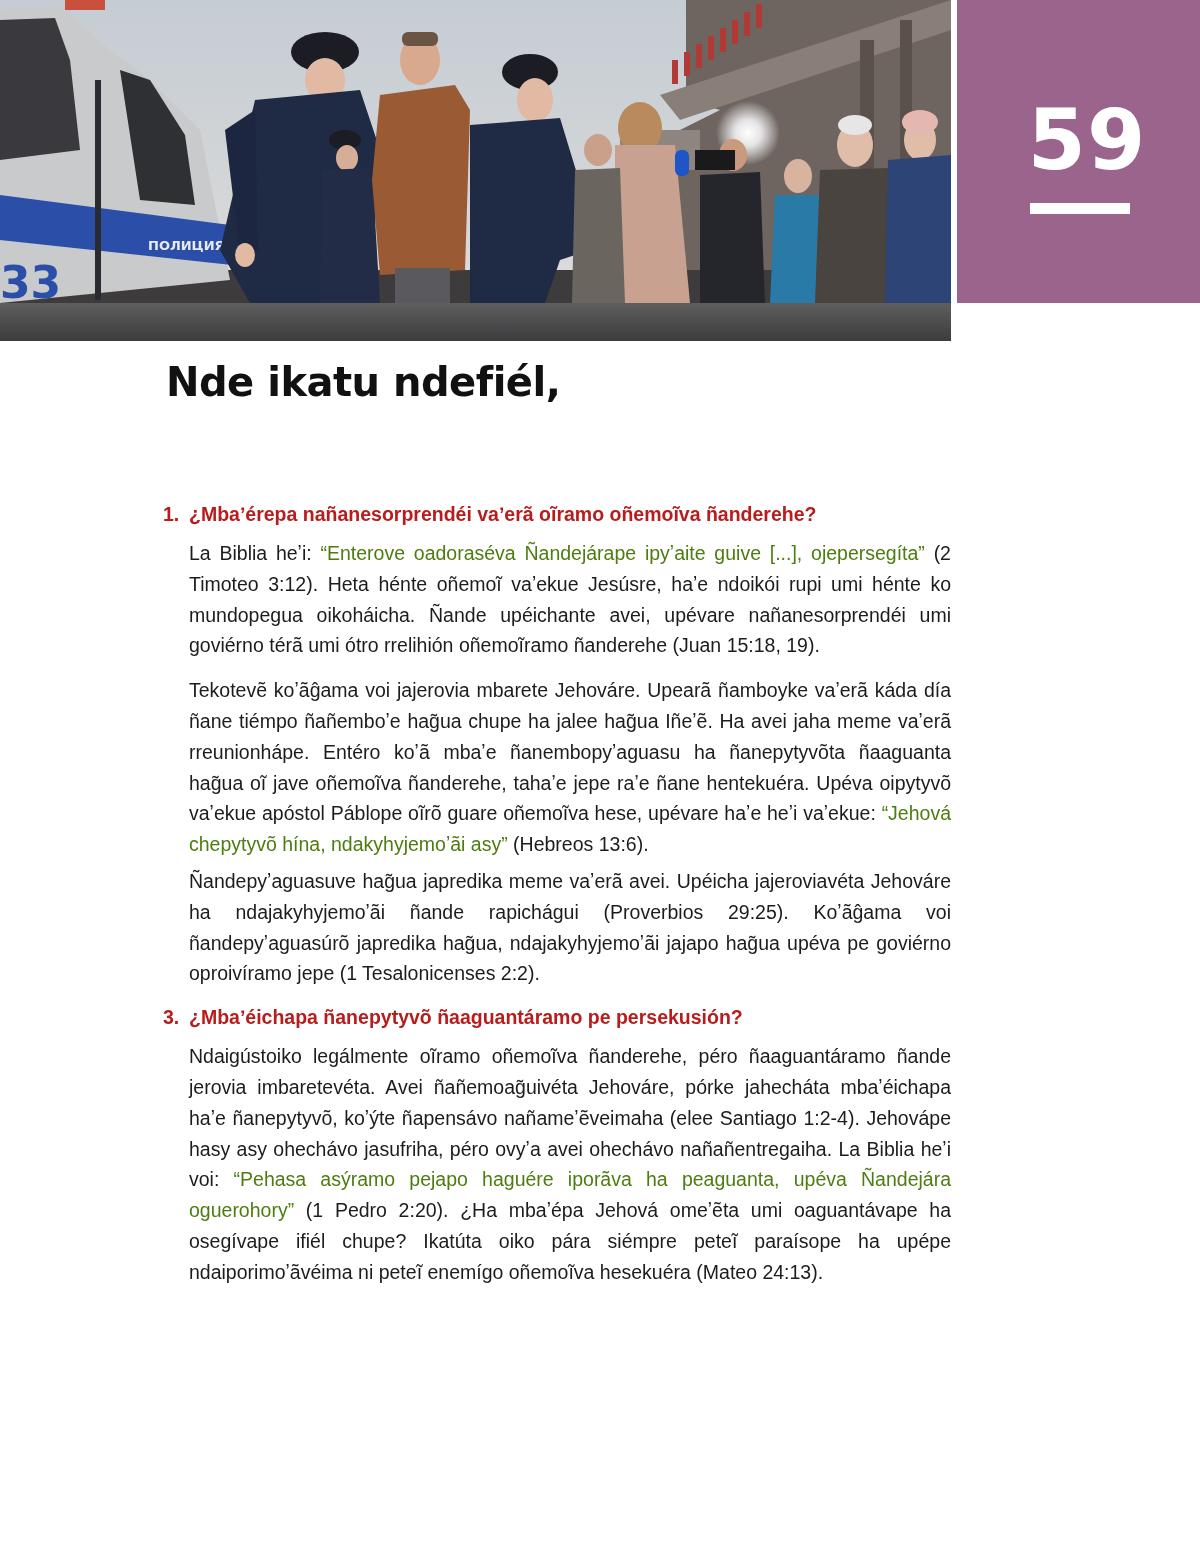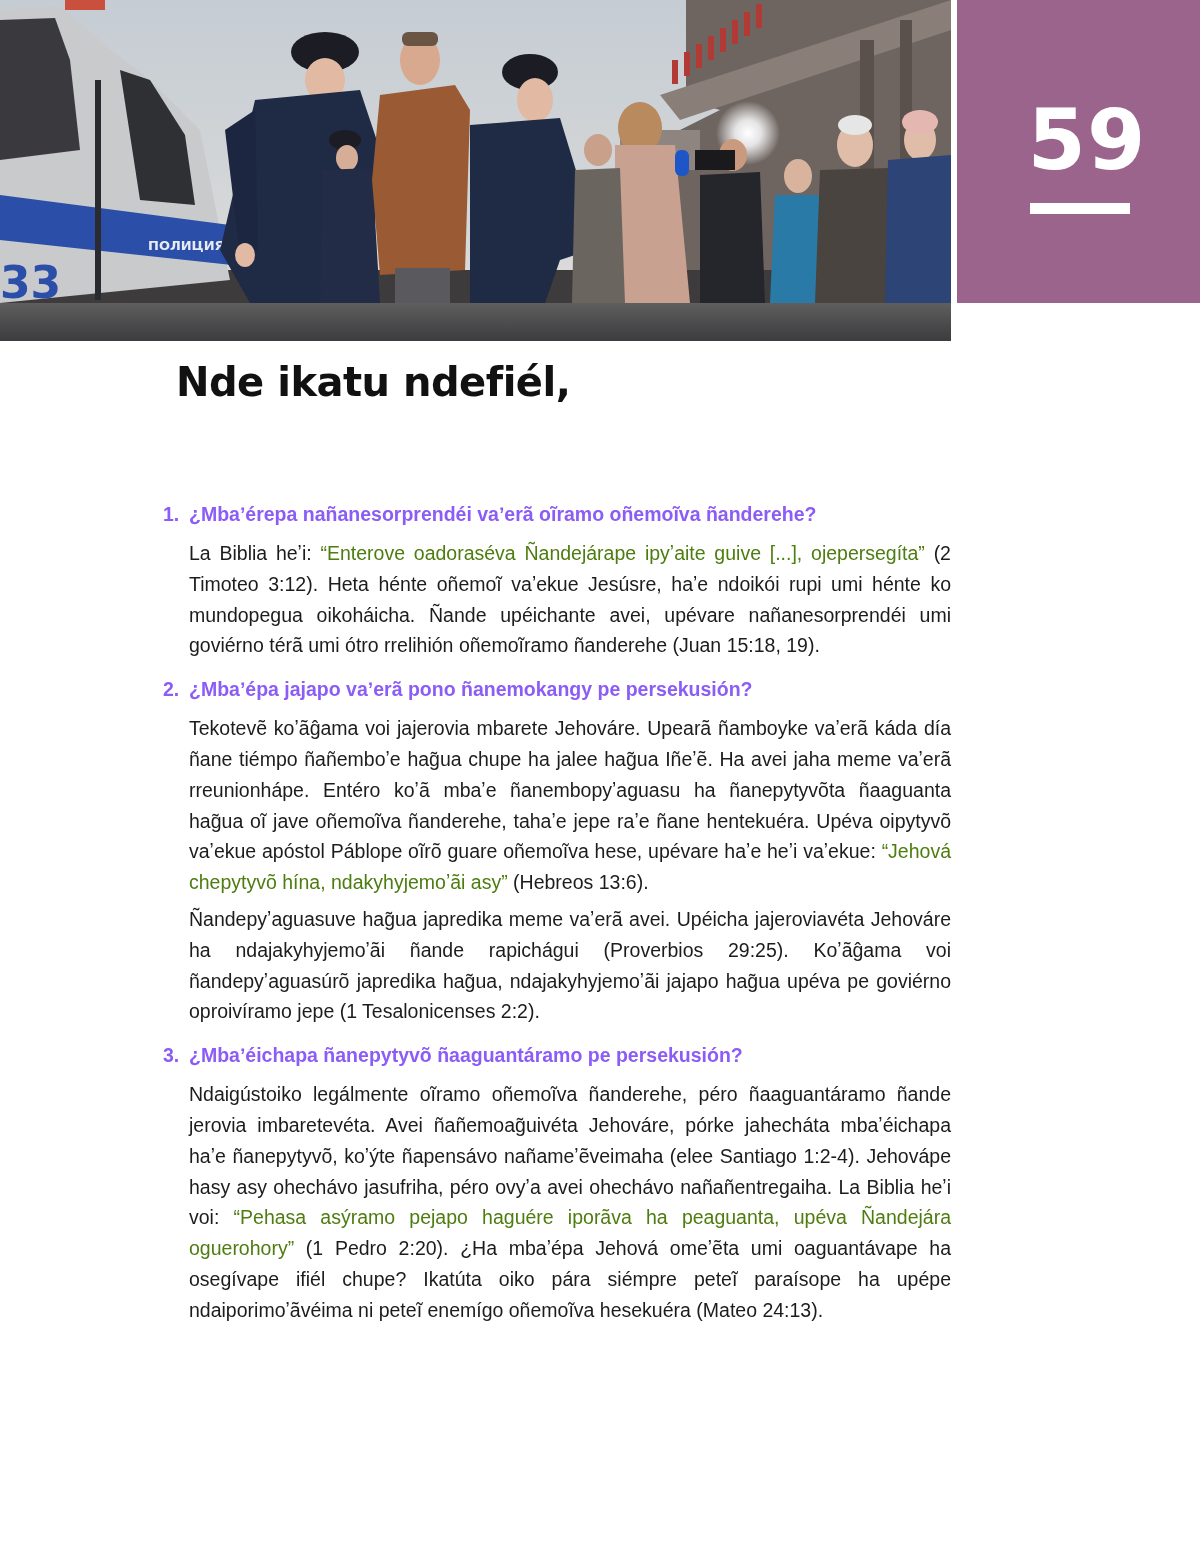--- a/index.html
+++ b/index.html
@@ -12,32 +12,32 @@
   .hero svg { position: absolute; left: 0; top: 0; }
 
   
   .num-panel { position: absolute; left: 957px; top: 0; width: 260px; height: 303px; background: #9b648d; }
   .num-panel .num { position: absolute; left: 0; right: 0; top: 98px; text-align: center;
                     color: #ffffff; font-weight: bold; font-size: 84px; line-height: 1;
                     font-family: "DejaVu Sans", sans-serif; letter-spacing: 1px; }
   .num-panel .rule { position: absolute; left: 1030px; left: 73px; top: 203px; width: 100px; height: 11px; background: #ffffff; }
 
   
-  .title { position: absolute; left: 176px; top: 356px; margin: 0;
+  .title { position: absolute; left: 166px; top: 356px; margin: 0;
            font-family: "DejaVu Sans", sans-serif; font-weight: bold; font-size: 40px;
            line-height: 52px; color: #111; letter-spacing: -0.5px; }
   .title span { display: block; }
 
   
   .content { position: absolute; left: 163px; top: 500px; width: 788px; }
   .para { margin: 0 0 0 26px; font-size: 19.5px; line-height: 30.8px; text-align: justify;
           font-family: "Liberation Sans", sans-serif; color: #1c1c1c; }
   .para b { font-weight: normal; color: #4d7c0f; }
   .intro { margin-bottom: 15px; }
-  .q { margin: 0 0 10px 0; color: #8b5cf6; font-weight: bold; font-size: 19.5px; line-height: 28px;
+  .q { margin: 0 0 10px 0; color: #b91c1c; font-weight: bold; font-size: 19.5px; line-height: 28px;
        font-family: "Liberation Sans", sans-serif; }
   .q .qn { display: inline-block; width: 26px; }
   .para + .para { margin-top: 6px; }
   .block { margin-bottom: 14px; }
 </style>
 </head>
 <body>
 
 <div class="hero">
   <svg width="951" height="303" viewBox="0 0 951 303">
@@ -154,23 +154,20 @@
 
 
   <div class="block">
     <div class="q">
       <span class="qn">1.</span><span>¿Mbaʼérepa nañanesorprendéi vaʼerã oĩramo oñemoĩva ñanderehe?</span>
     </div>
     <p class="para"><span>La Biblia heʼi: </span><b>“Enterove oadoraséva Ñandejárape ipyʼaite guive [...], ojepersegíta”</b><span> (2 Timoteo 3:12). Heta hénte oñemoĩ vaʼekue Jesúsre, haʼe ndoikói rupi umi hénte ko mundopegua oikoháicha. Ñande upéichante avei, upévare nañanesorprendéi umi goviérno térã umi ótro rrelihión oñemoĩramo ñanderehe (Juan 15:18, 19).</span></p>
   </div>
 
   <div class="block">
-    <div class="q">
-      <span class="qn">2.</span><span>¿Mbaʼépa jajapo vaʼerã pono ñanemokangy pe persekusión?</span>
-    </div>
     <p class="para"><span>Tekotevẽ koʼãĝama voi jajerovia mbarete Jehováre. Upearã ñamboyke vaʼerã káda día ñane tiémpo ñañemboʼe hag̃ua chupe ha jalee hag̃ua Iñeʼẽ. Ha avei jaha meme vaʼerã rreunionhápe. Entéro koʼã mbaʼe ñanembopyʼaguasu ha ñanepytyvõta ñaaguanta hag̃ua oĩ jave oñemoĩva ñanderehe, tahaʼe jepe raʼe ñane hentekuéra. Upéva oipytyvõ vaʼekue apóstol Páblope oĩrõ guare oñemoĩva hese, upévare haʼe heʼi vaʼekue: </span><b>“Jehová chepytyvõ hína, ndakyhyjemoʼãi asy”</b><span> (Hebreos 13:6).</span></p>
     <p class="para"><span>Ñandepyʼaguasuve hag̃ua japredika meme vaʼerã avei. Upéicha jajeroviavéta Jehováre ha ndajakyhyjemoʼãi ñande rapichágui (Proverbios 29:25). Koʼãĝama voi ñandepyʼaguasúrõ japredika hag̃ua, ndajakyhyjemoʼãi jajapo hag̃ua upéva pe goviérno oproivíramo jepe (1 Tesalonicenses 2:2).</span></p>
   </div>
 
   <div class="block">
     <div class="q">
       <span class="qn">3.</span><span>¿Mbaʼéichapa ñanepytyvõ ñaaguantáramo pe persekusión?</span>
     </div>
     <p class="para"><span>Ndaigústoiko legálmente oĩramo oñemoĩva ñanderehe, péro ñaaguantáramo ñande jerovia imbaretevéta. Avei ñañemoag̃uivéta Jehováre, pórke jahecháta mbaʼéichapa haʼe ñanepytyvõ, koʼýte ñapensávo nañameʼẽveimaha (elee Santiago 1:2-4). Jehovápe hasy asy ohechávo jasufriha, péro ovyʼa avei ohechávo nañañentregaiha. La Biblia heʼi voi: </span><b>“Pehasa asýramo pejapo haguére iporãva ha peaguanta, upéva Ñandejára oguerohory”</b><span> (1 Pedro 2:20). ¿Ha mbaʼépa Jehová omeʼẽta umi oaguantávape ha osegívape ifiél chupe? Ikatúta oiko pára siémpre peteĩ paraísope ha upépe ndaiporimoʼãvéima ni peteĩ enemígo oñemoĩva hesekuéra (Mateo 24:13).</span></p>
   </div>

